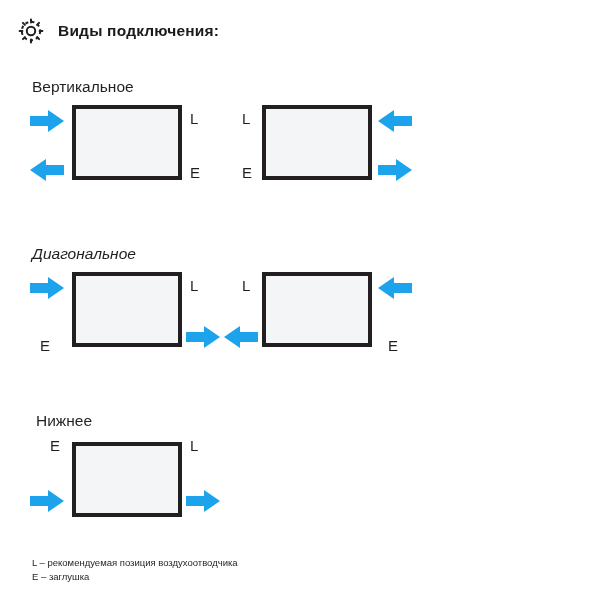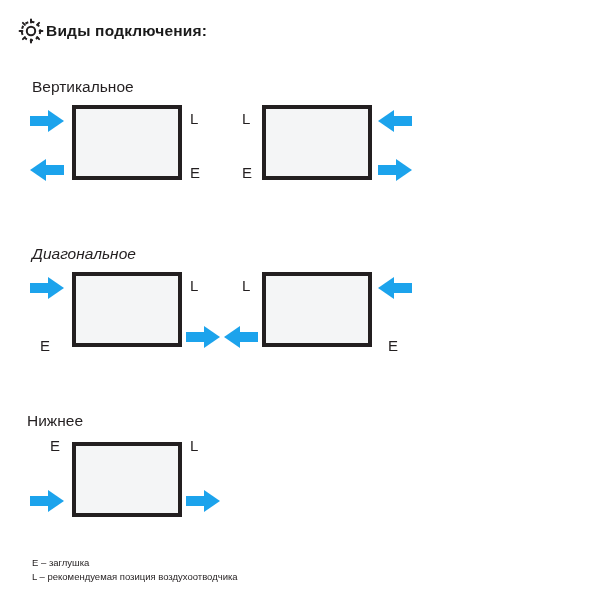--- a/index.html
+++ b/index.html
@@ -21,21 +21,21 @@
     width: 600px; height: 600px;
   }
 
   
   .header {
     position: absolute;
     left: 18px;
     top: 18px;
     display: flex;
     align-items: center;
-    gap: 2px;
+    gap: 14px;
   }
   .gear-icon {
     width: 26px;
     height: 26px;
     display: block;
   }
   .header-title {
     font-size: 15.5px;
     font-weight: bold;
     letter-spacing: 0.2px;
@@ -167,32 +167,32 @@
     <span class="stem"></span>
       <span class="head"></span>
   </div>
   <div class="arrow left" style="left:224px; top:326px;">
     <span class="stem"></span>
       <span class="head"></span>
   </div>
   <div class="port-label" style="left:242px; top:278px;">L</div>
   <div class="port-label" style="left:388px; top:338px;">E</div>
 
-  <div class="group-title" style="left:27px; top:412px;">Нижнее</div>
+  <div class="group-title" style="left:36px; top:412px;">Нижнее</div>
 
   <div class="radiator" style="left:72px; top:442px; width:110px; height:75px;"></div>
   <div class="arrow right" style="left:30px; top:490px;">
     <span class="stem"></span>
       <span class="head"></span>
   </div>
   <div class="arrow right" style="left:186px; top:490px;">
     <span class="stem"></span>
       <span class="head"></span>
   </div>
   <div class="port-label" style="left:50px; top:438px;">E</div>
   <div class="port-label" style="left:190px; top:438px;">L</div>
 
   <div class="legend">
+    <div>L – рекомендуемая позиция воздухоотводчика</div>
     <div>E – заглушка</div>
-    <div>L – рекомендуемая позиция воздухоотводчика</div>
   </div>
 
 </div>
 
 </body></html>

